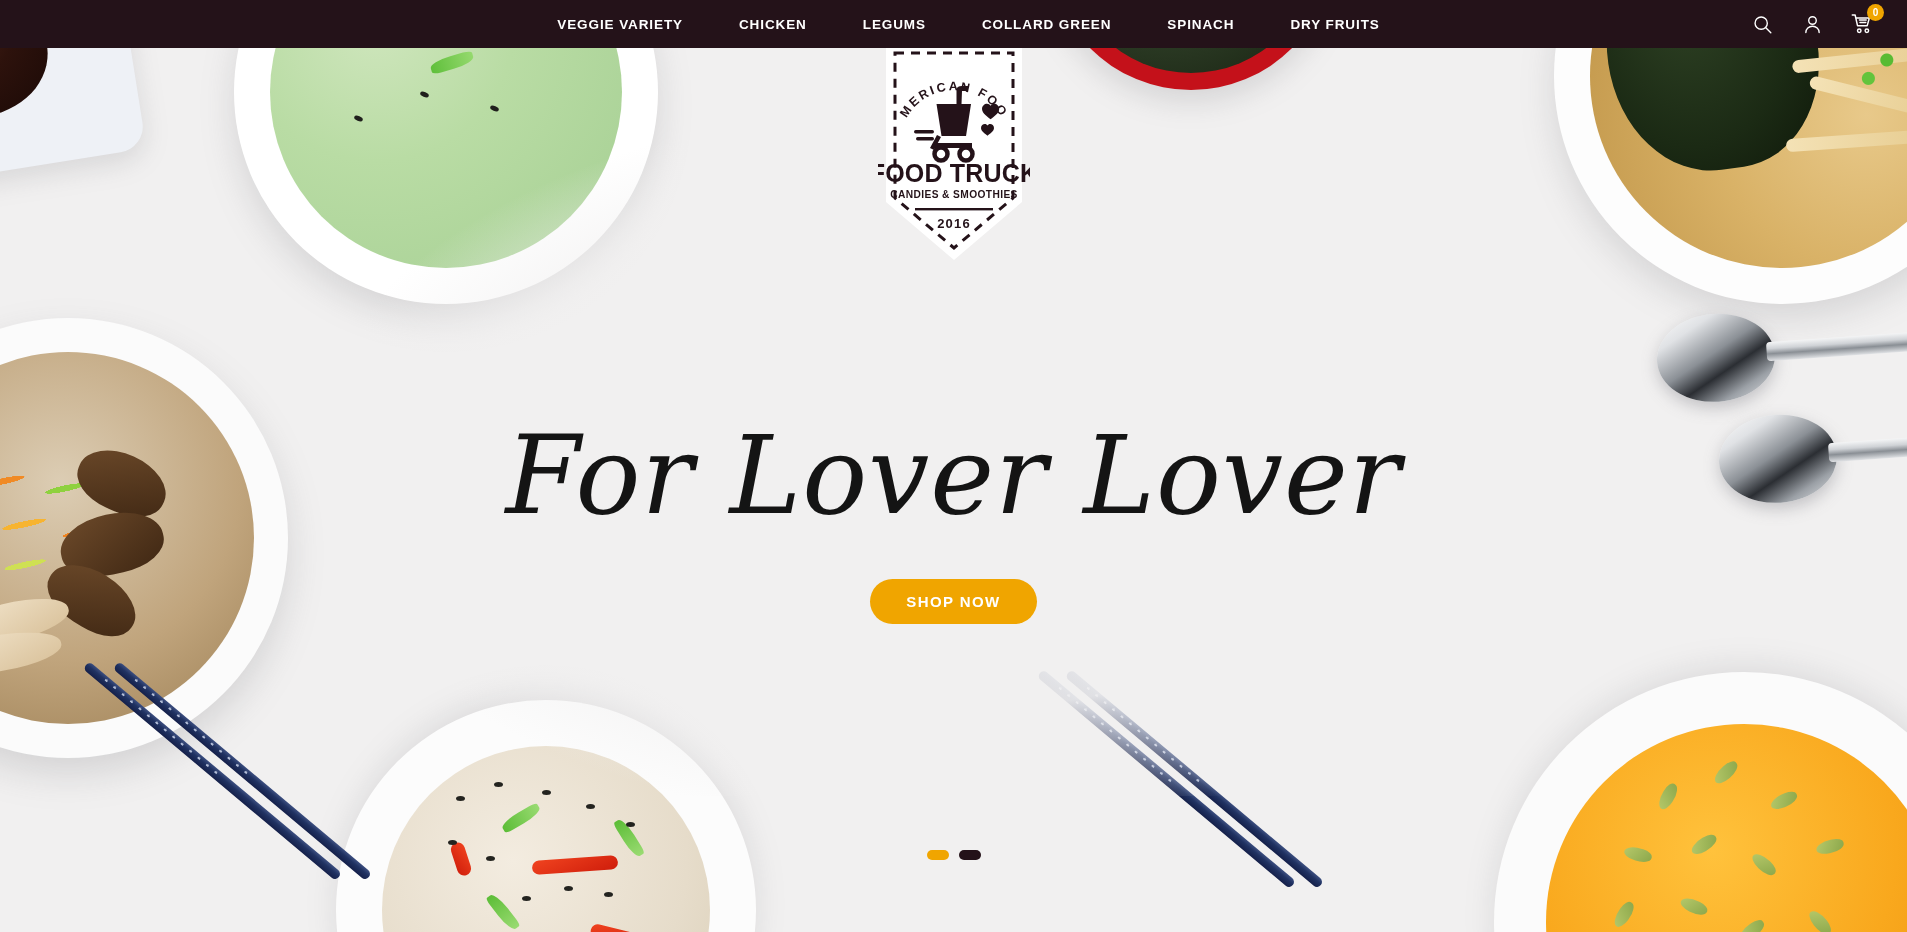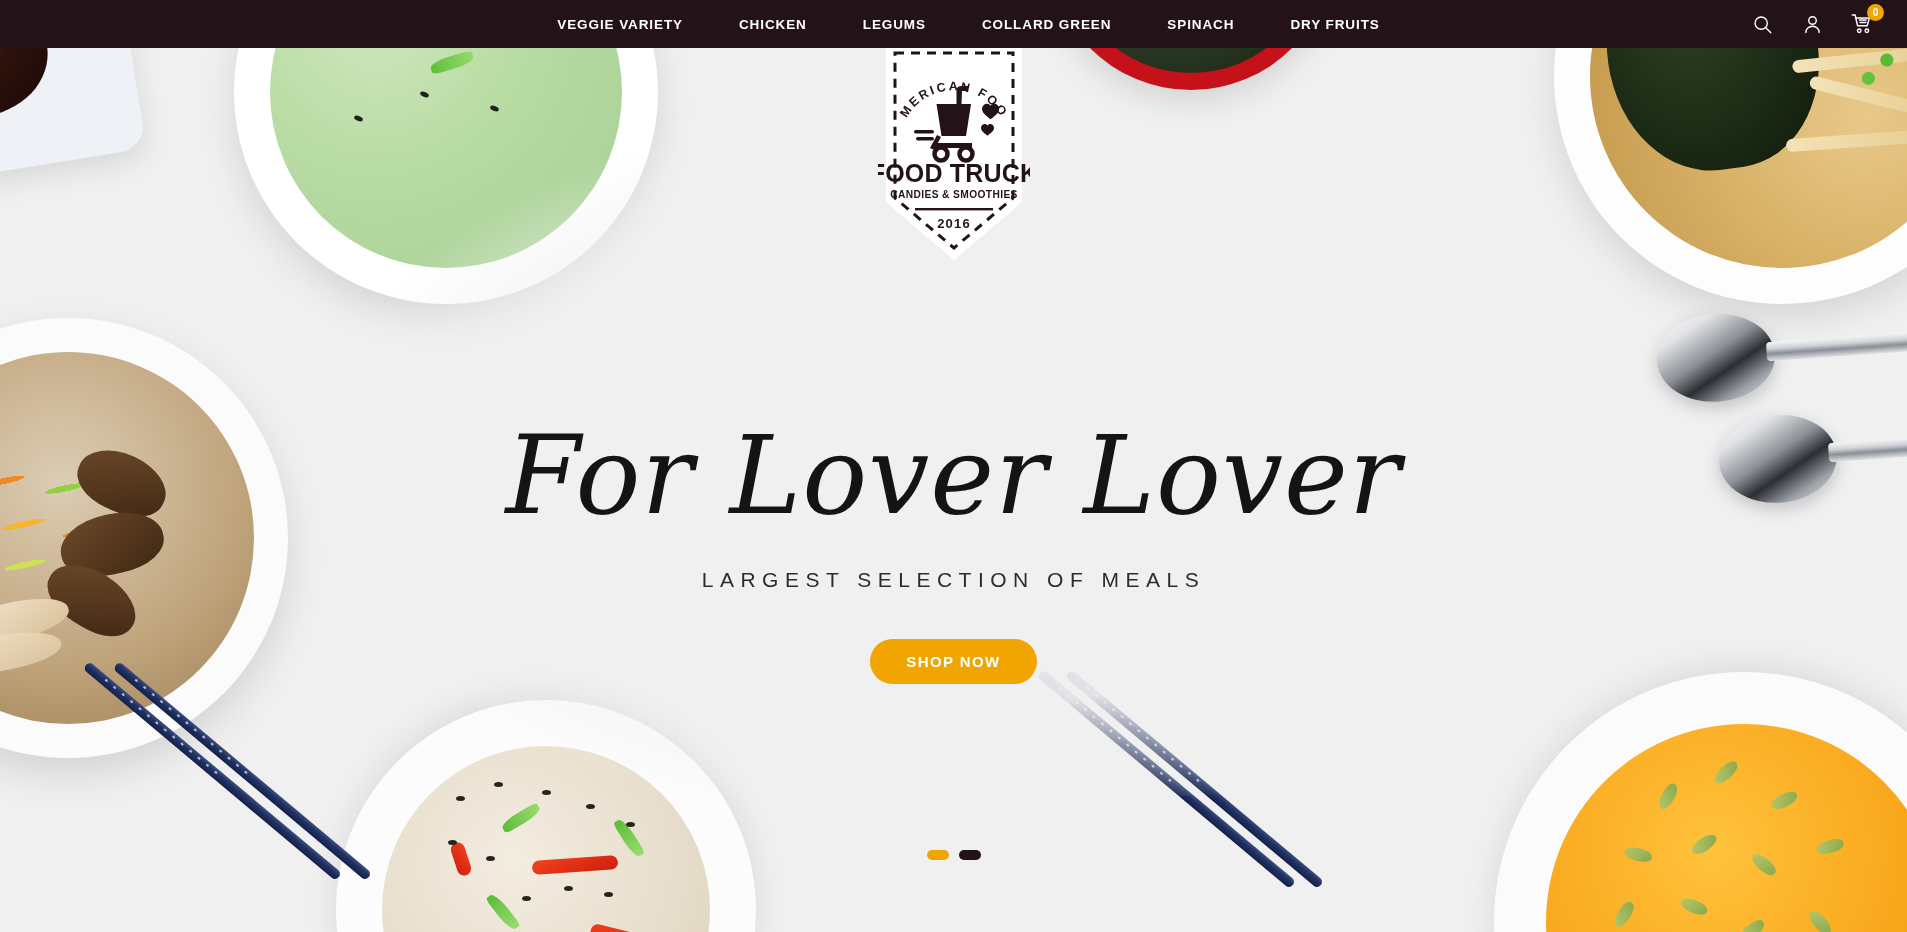--- a/index.html
+++ b/index.html
@@ -558,21 +558,20 @@
       <text x="76" y="150" text-anchor="middle" font-family="'Liberation Sans', sans-serif" font-size="10.2" font-weight="700" letter-spacing="0.4" fill="#241219">CANDIES &amp; SMOOTHIES</text>
 
       <rect x="37" y="160" width="78" height="2.4" fill="#241219"></rect>
 
       <text x="76" y="180" text-anchor="middle" font-family="'Liberation Sans', sans-serif" font-size="13" font-weight="700" letter-spacing="1.2" fill="#241219">2016</text>
     </svg>
   </div>
 
   <div class="hero">
     <div class="hero-title">For Lover Lover</div>
-    <div class="hero-sub">LARGEST SELECTION OF MEALS</div>
     <button class="shop-btn">SHOP NOW</button>
   </div>
 
   <div class="dots">
     <span class="dot active"></span>
     <span class="dot"></span>
   </div>
 
 </div>
 

